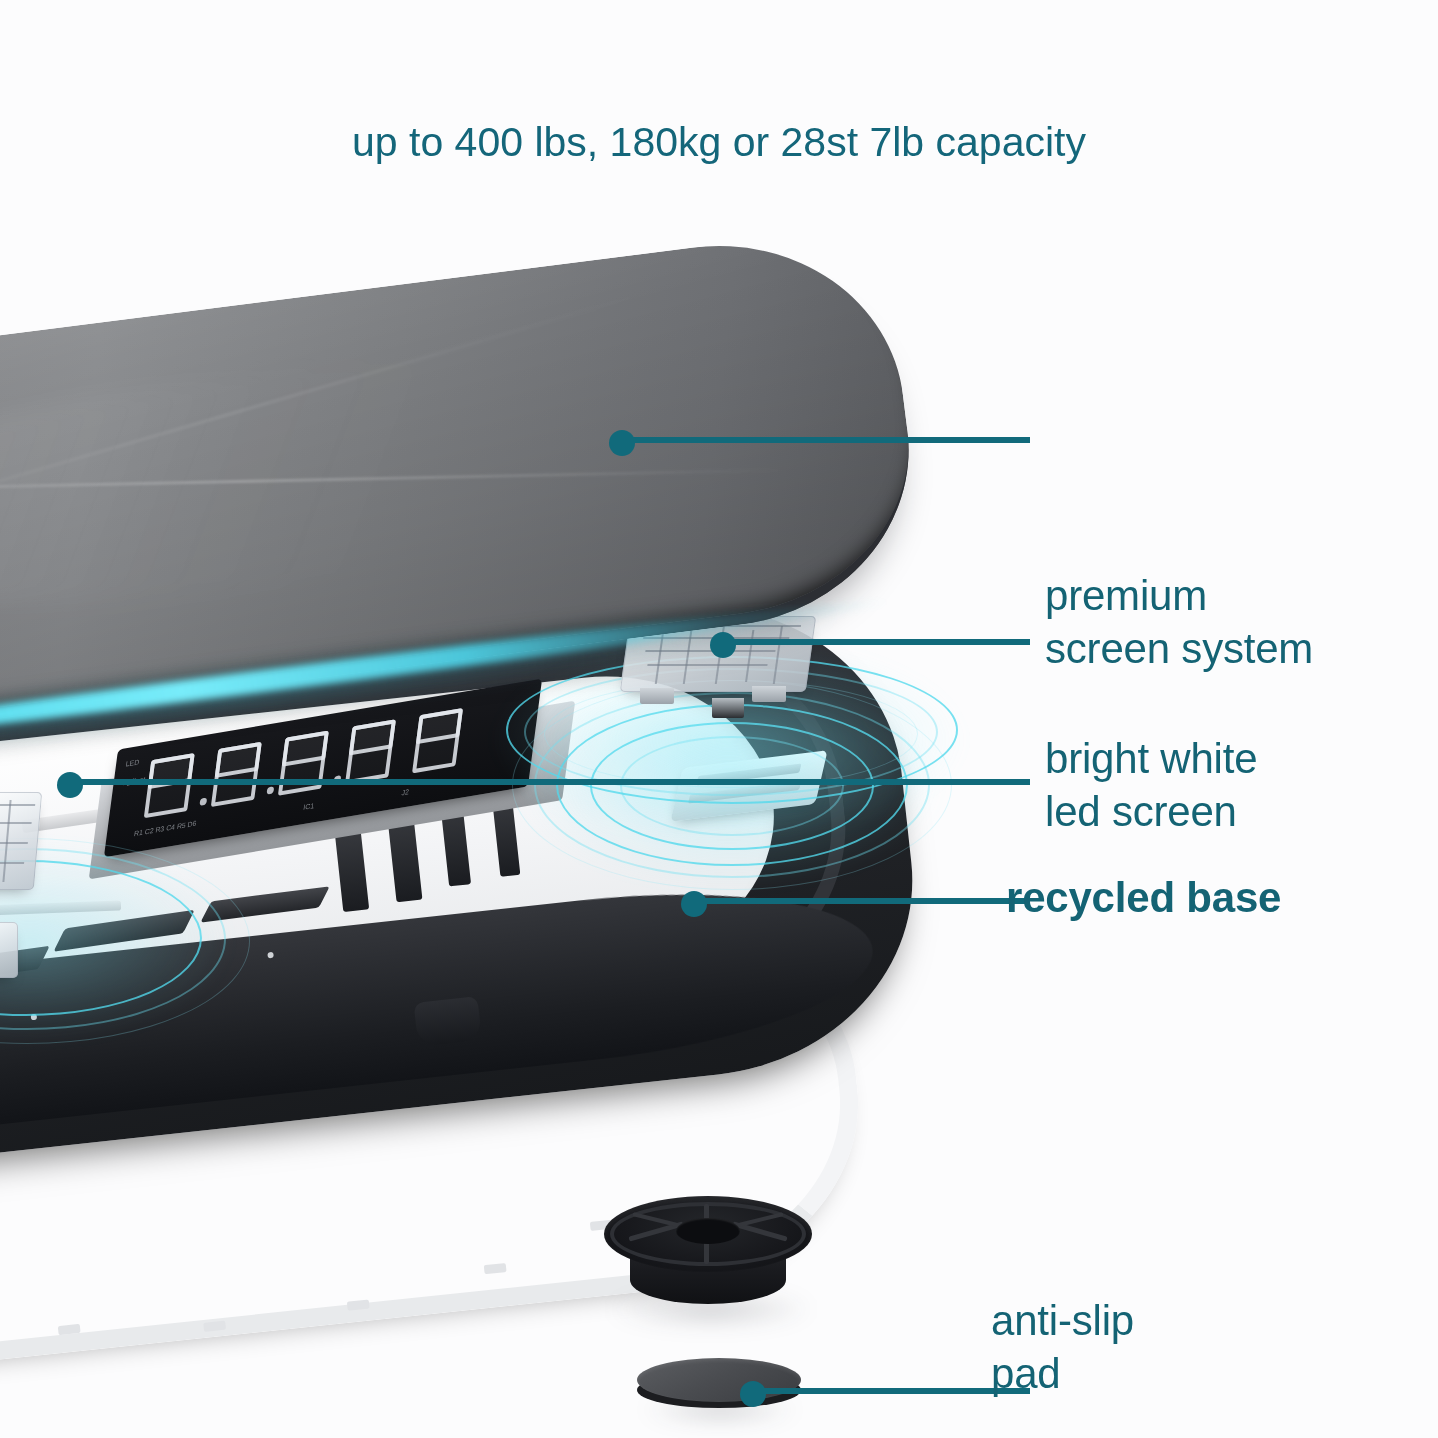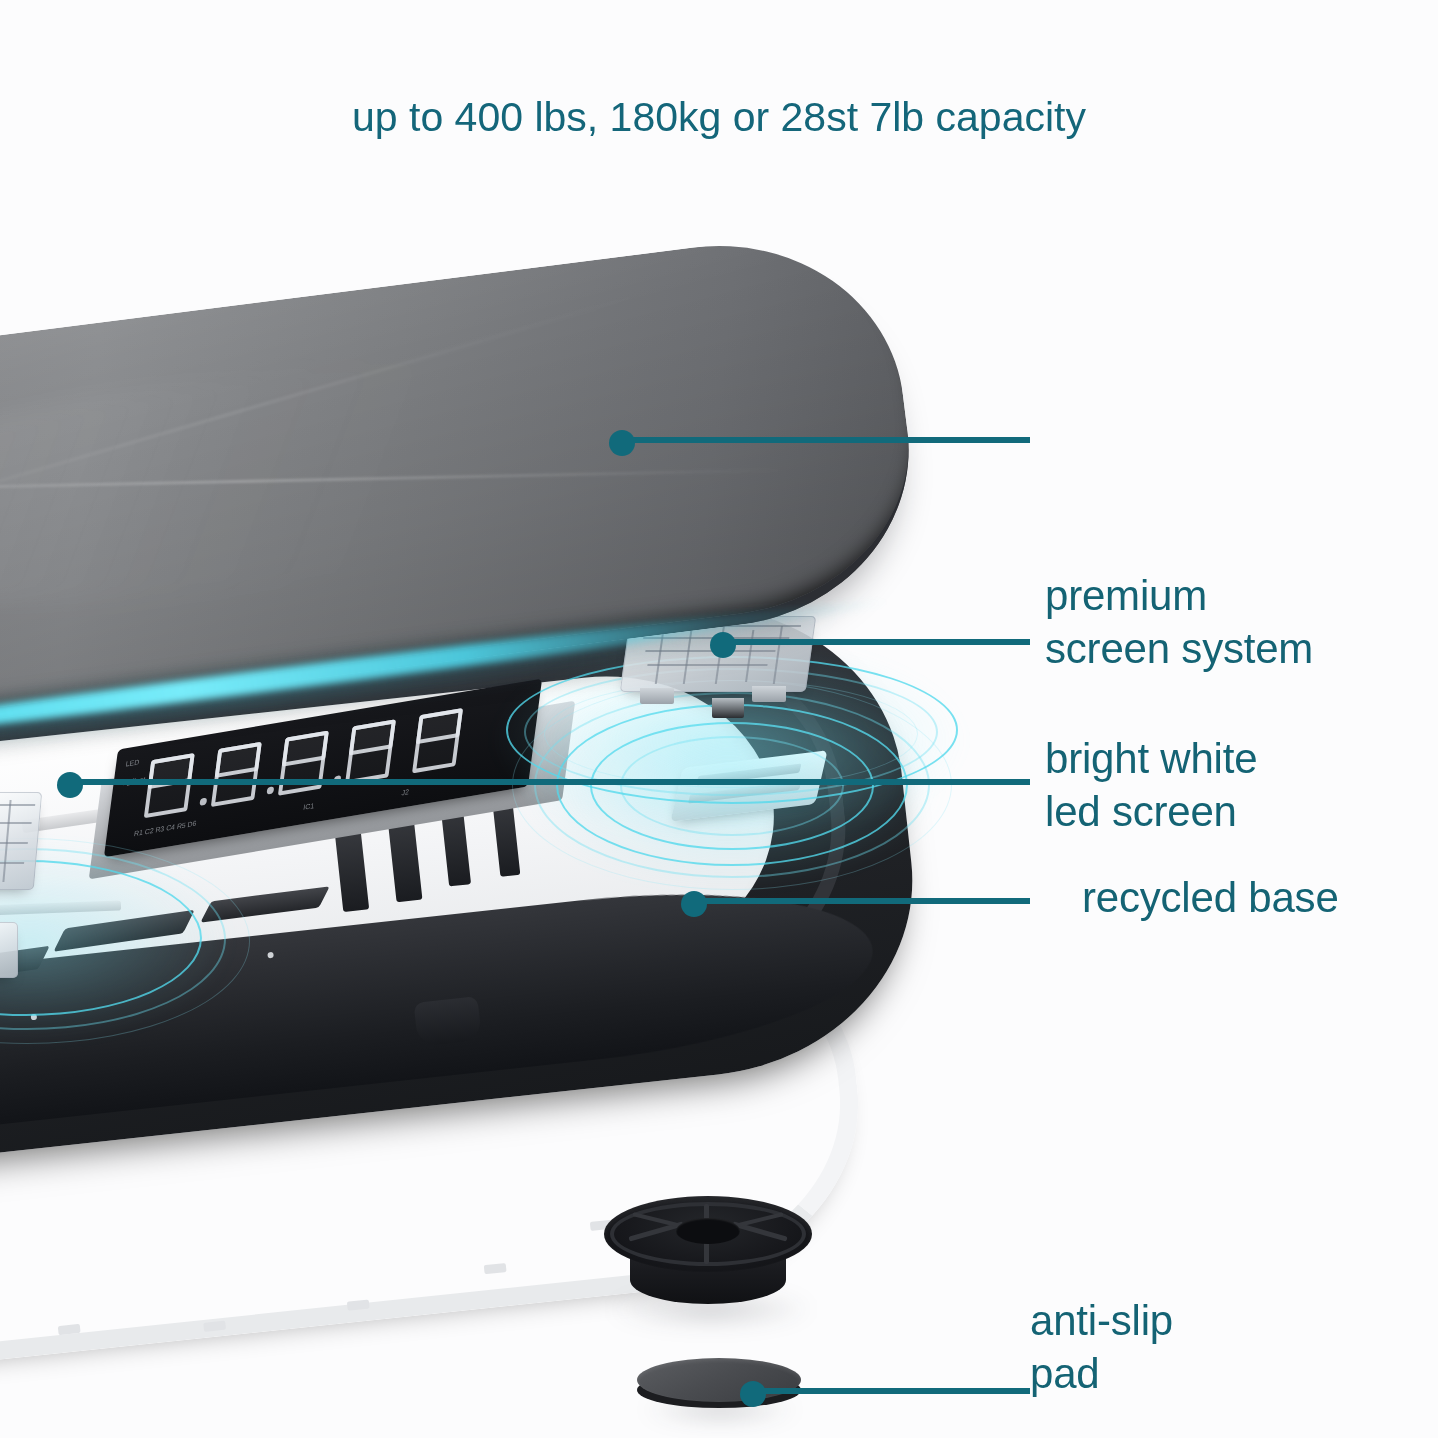--- a/index.html
+++ b/index.html
@@ -27,21 +27,21 @@
   #title {
     font-family:"Liberation Serif", serif;
     font-weight:bold;
     font-size:102px;
     line-height:1.0;
     letter-spacing:-0.5px;
     color:#146374;
     white-space:nowrap;
   }
   #subtitle {
-    margin-top:11px;
+    margin-top:36px;
     font-family:"Liberation Sans", sans-serif;
     font-weight:400;
     font-size:41px;
     line-height:1.0;
     color:#14667a;
     white-space:nowrap;
   }
 
   
   .label {
@@ -513,20 +513,20 @@
   <div class="label" style="left:1045px; top:570px;">premium
 screen system</div>
 
   <div class="dot" style="left:57px; top:772px;"></div>
   <div class="leader" style="left:70px; top:779px; width:960px;"></div>
   <div class="label" style="left:1045px; top:733px;">bright white
 led screen</div>
 
   <div class="dot" style="left:681px; top:891px;"></div>
   <div class="leader" style="left:694px; top:898px; width:336px;"></div>
-  <div class="label" style="left:1082px; top:872px;">recycled base</div>
+  <div class="label" style="left:1006px; top:872px;font-weight:bold;">recycled base</div>
 
   <div class="dot" style="left:740px; top:1381px;"></div>
   <div class="leader" style="left:753px; top:1388px; width:277px;"></div>
-  <div class="label" style="left:1030px; top:1295px;">anti-slip
+  <div class="label" style="left:991px; top:1295px;">anti-slip
 pad</div>
 
 </div>
 
 </body></html>

